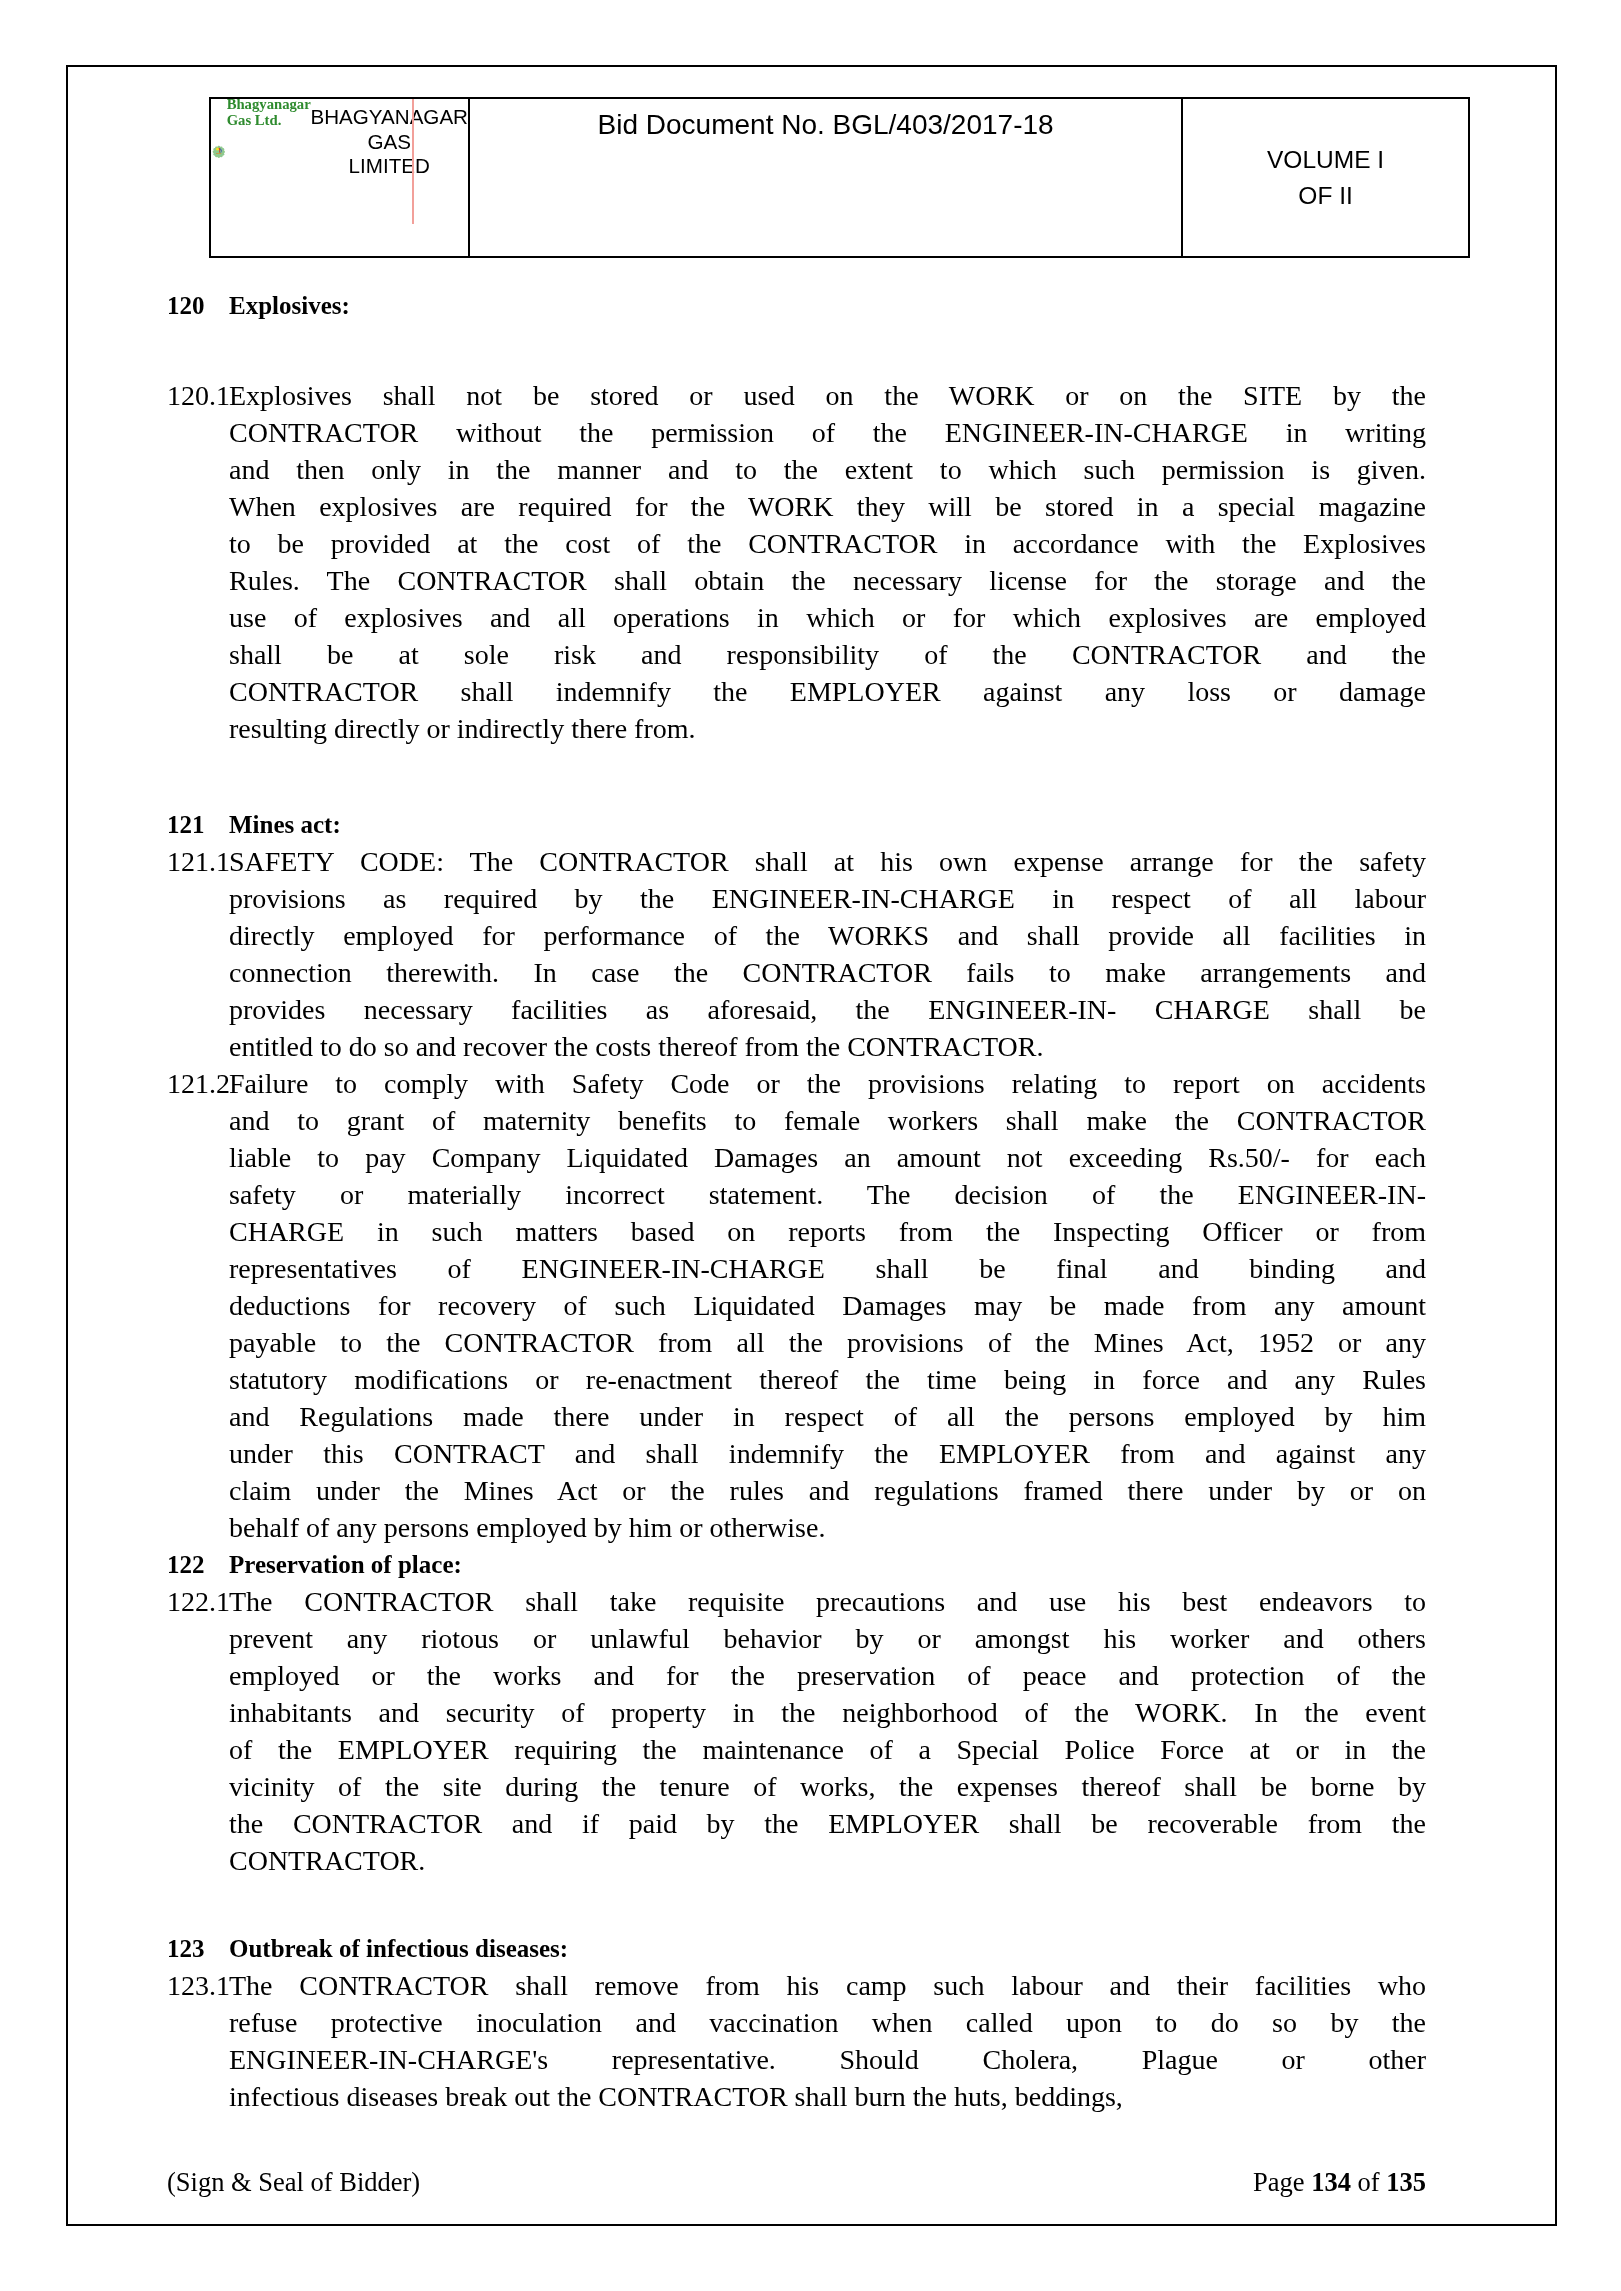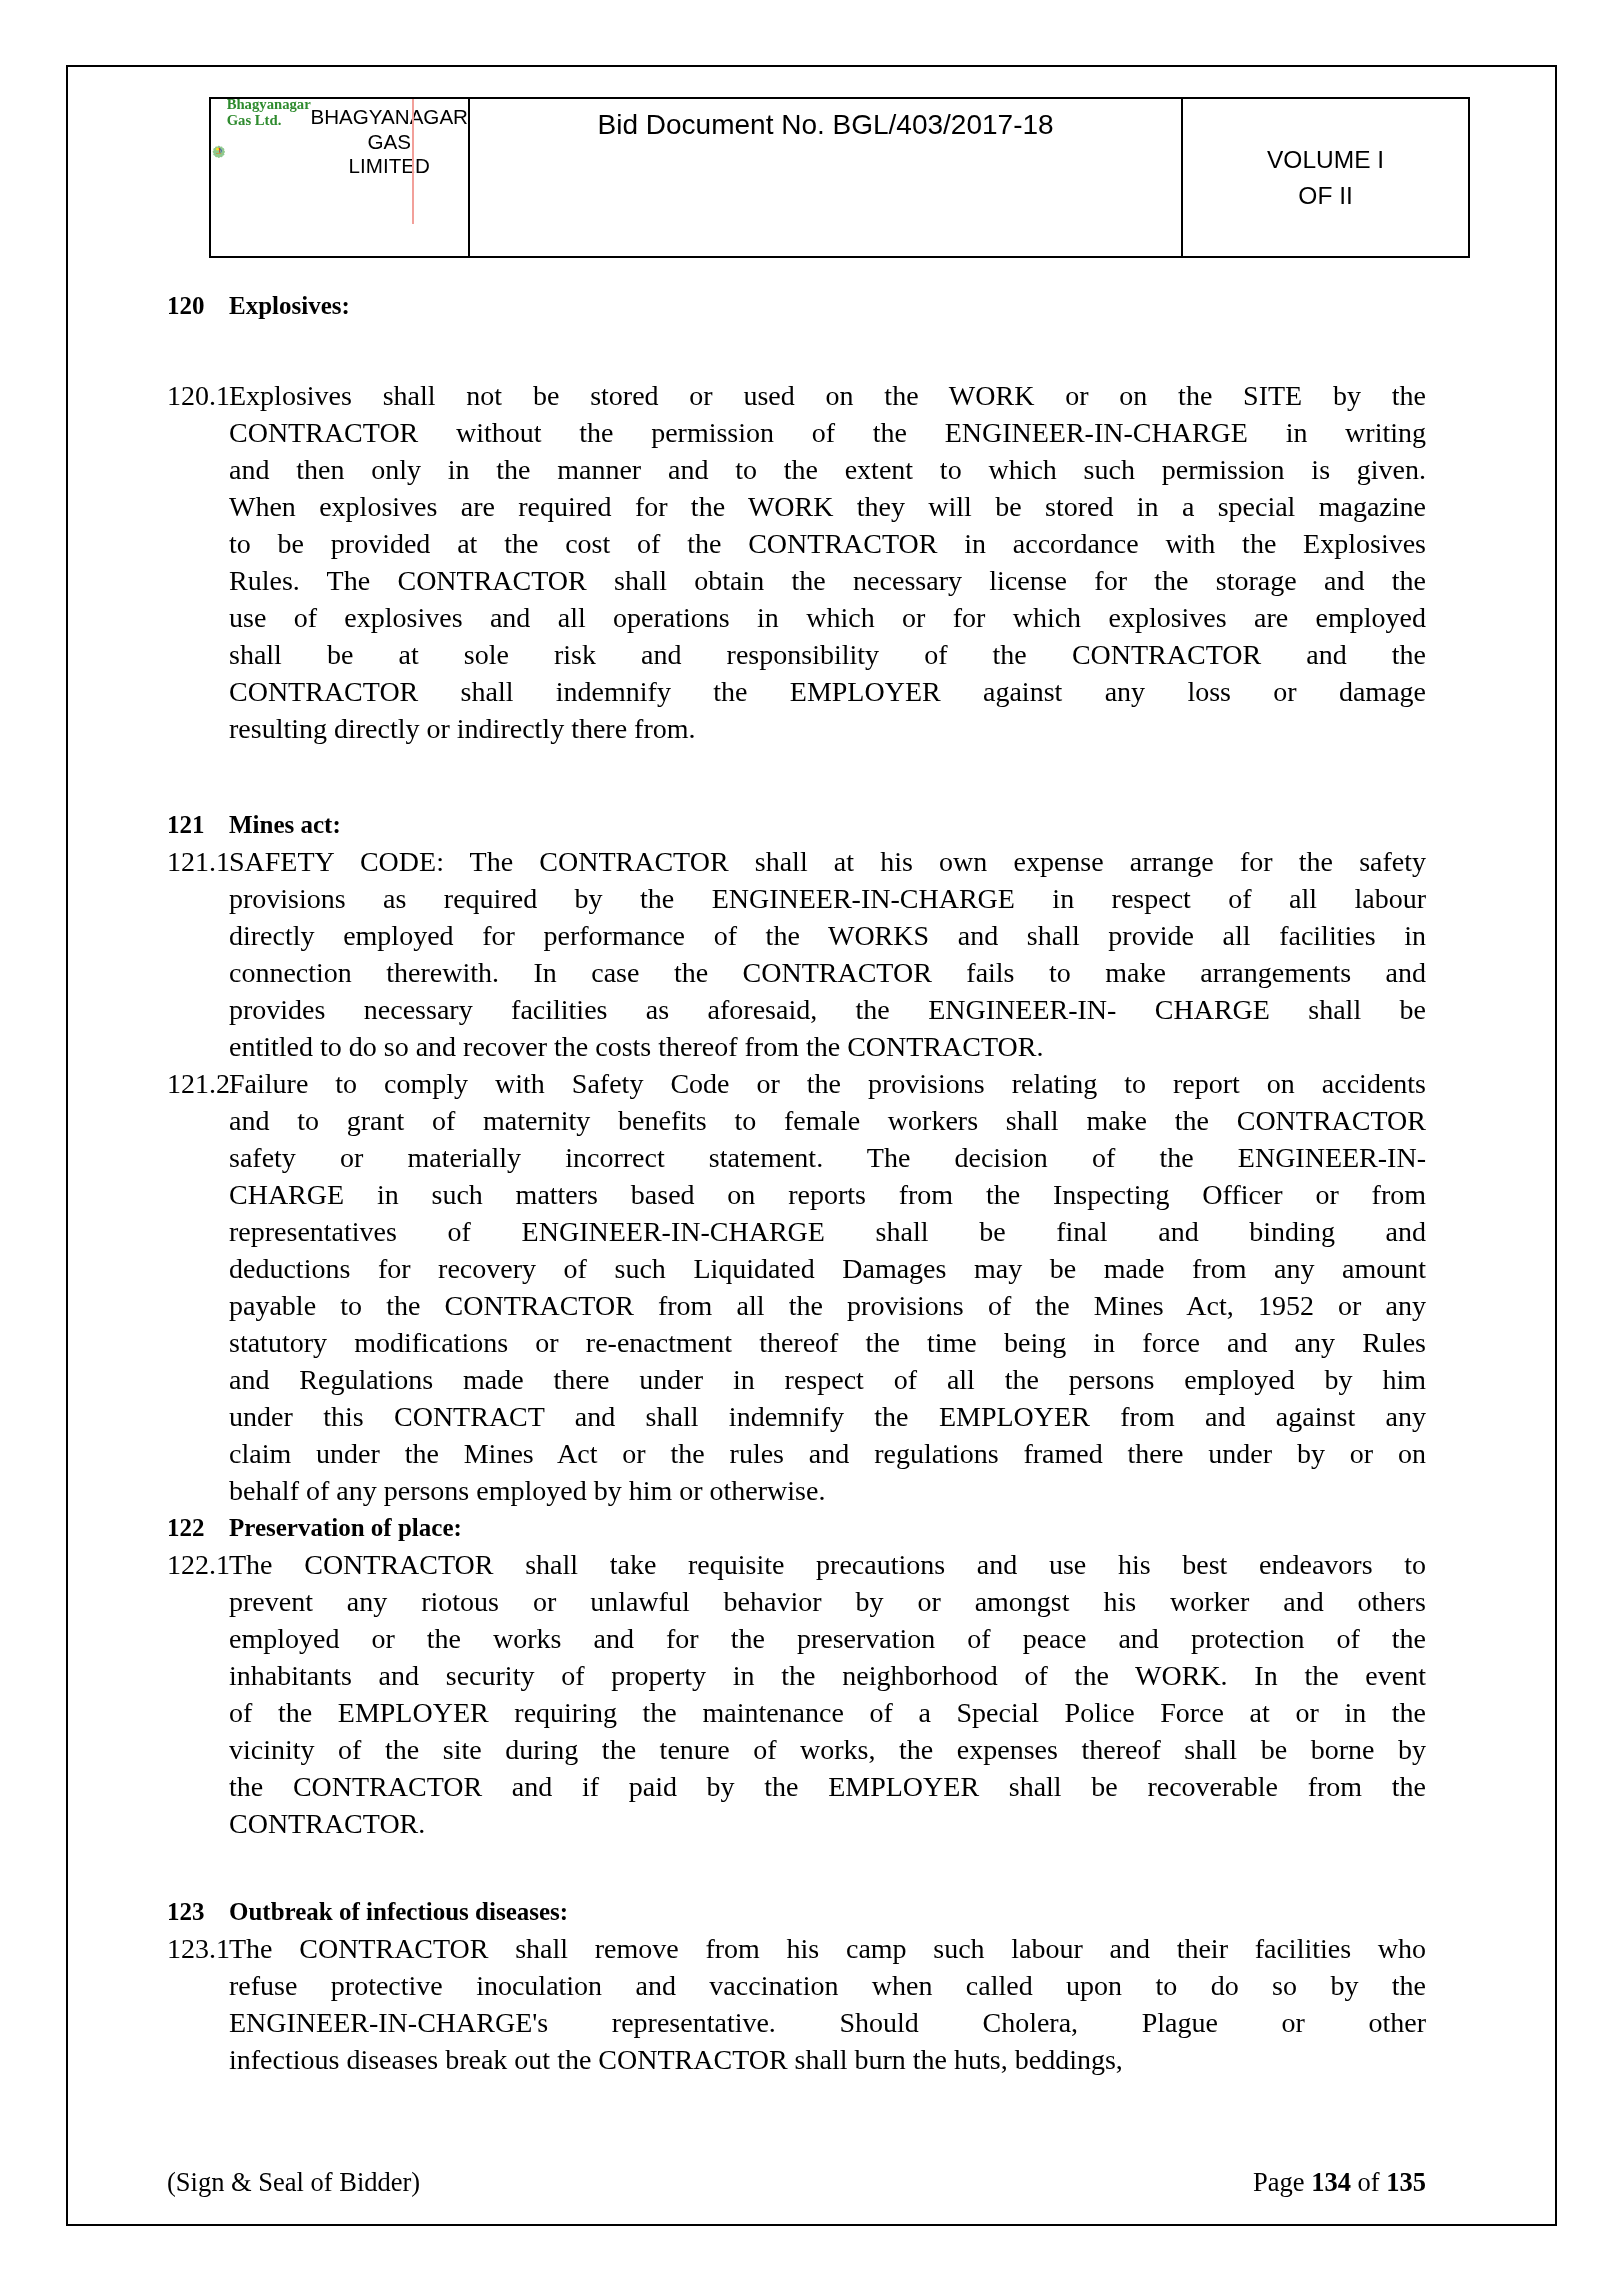--- a/index.html
+++ b/index.html
@@ -148,20 +148,21 @@
         <div class="jline">connection therewith. In case the CONTRACTOR fails to make arrangements and</div>
         <div class="jline">provides necessary facilities as aforesaid, the ENGINEER-IN- CHARGE shall be</div>
         <div class="jline last">entitled to do so and recover the costs thereof from the CONTRACTOR.</div>
       </div>
   </div>
   <div class="para">
     <span class="p-no">121.2</span>
     <div>
         <div class="jline">Failure to comply with Safety Code or the provisions relating to report on accidents</div>
         <div class="jline">and to grant of maternity benefits to female workers shall make the CONTRACTOR</div>
+        <div class="jline">liable to pay Company Liquidated Damages an amount not exceeding Rs.50/- for each</div>
         <div class="jline">safety or materially incorrect statement. The decision of the ENGINEER-IN-</div>
         <div class="jline">CHARGE in such matters based on reports from the Inspecting Officer or from</div>
         <div class="jline">representatives of ENGINEER-IN-CHARGE shall be final and binding and</div>
         <div class="jline">deductions for recovery of such Liquidated Damages may be made from any amount</div>
         <div class="jline">payable to the CONTRACTOR from all the provisions of the Mines Act, 1952 or any</div>
         <div class="jline">statutory modifications or re-enactment thereof the time being in force and any Rules</div>
         <div class="jline">and Regulations made there under in respect of all the persons employed by him</div>
         <div class="jline">under this CONTRACT and shall indemnify the EMPLOYER from and against any</div>
         <div class="jline">claim under the Mines Act or the rules and regulations framed there under by or on</div>
         <div class="jline last">behalf of any persons employed by him or otherwise.</div>

